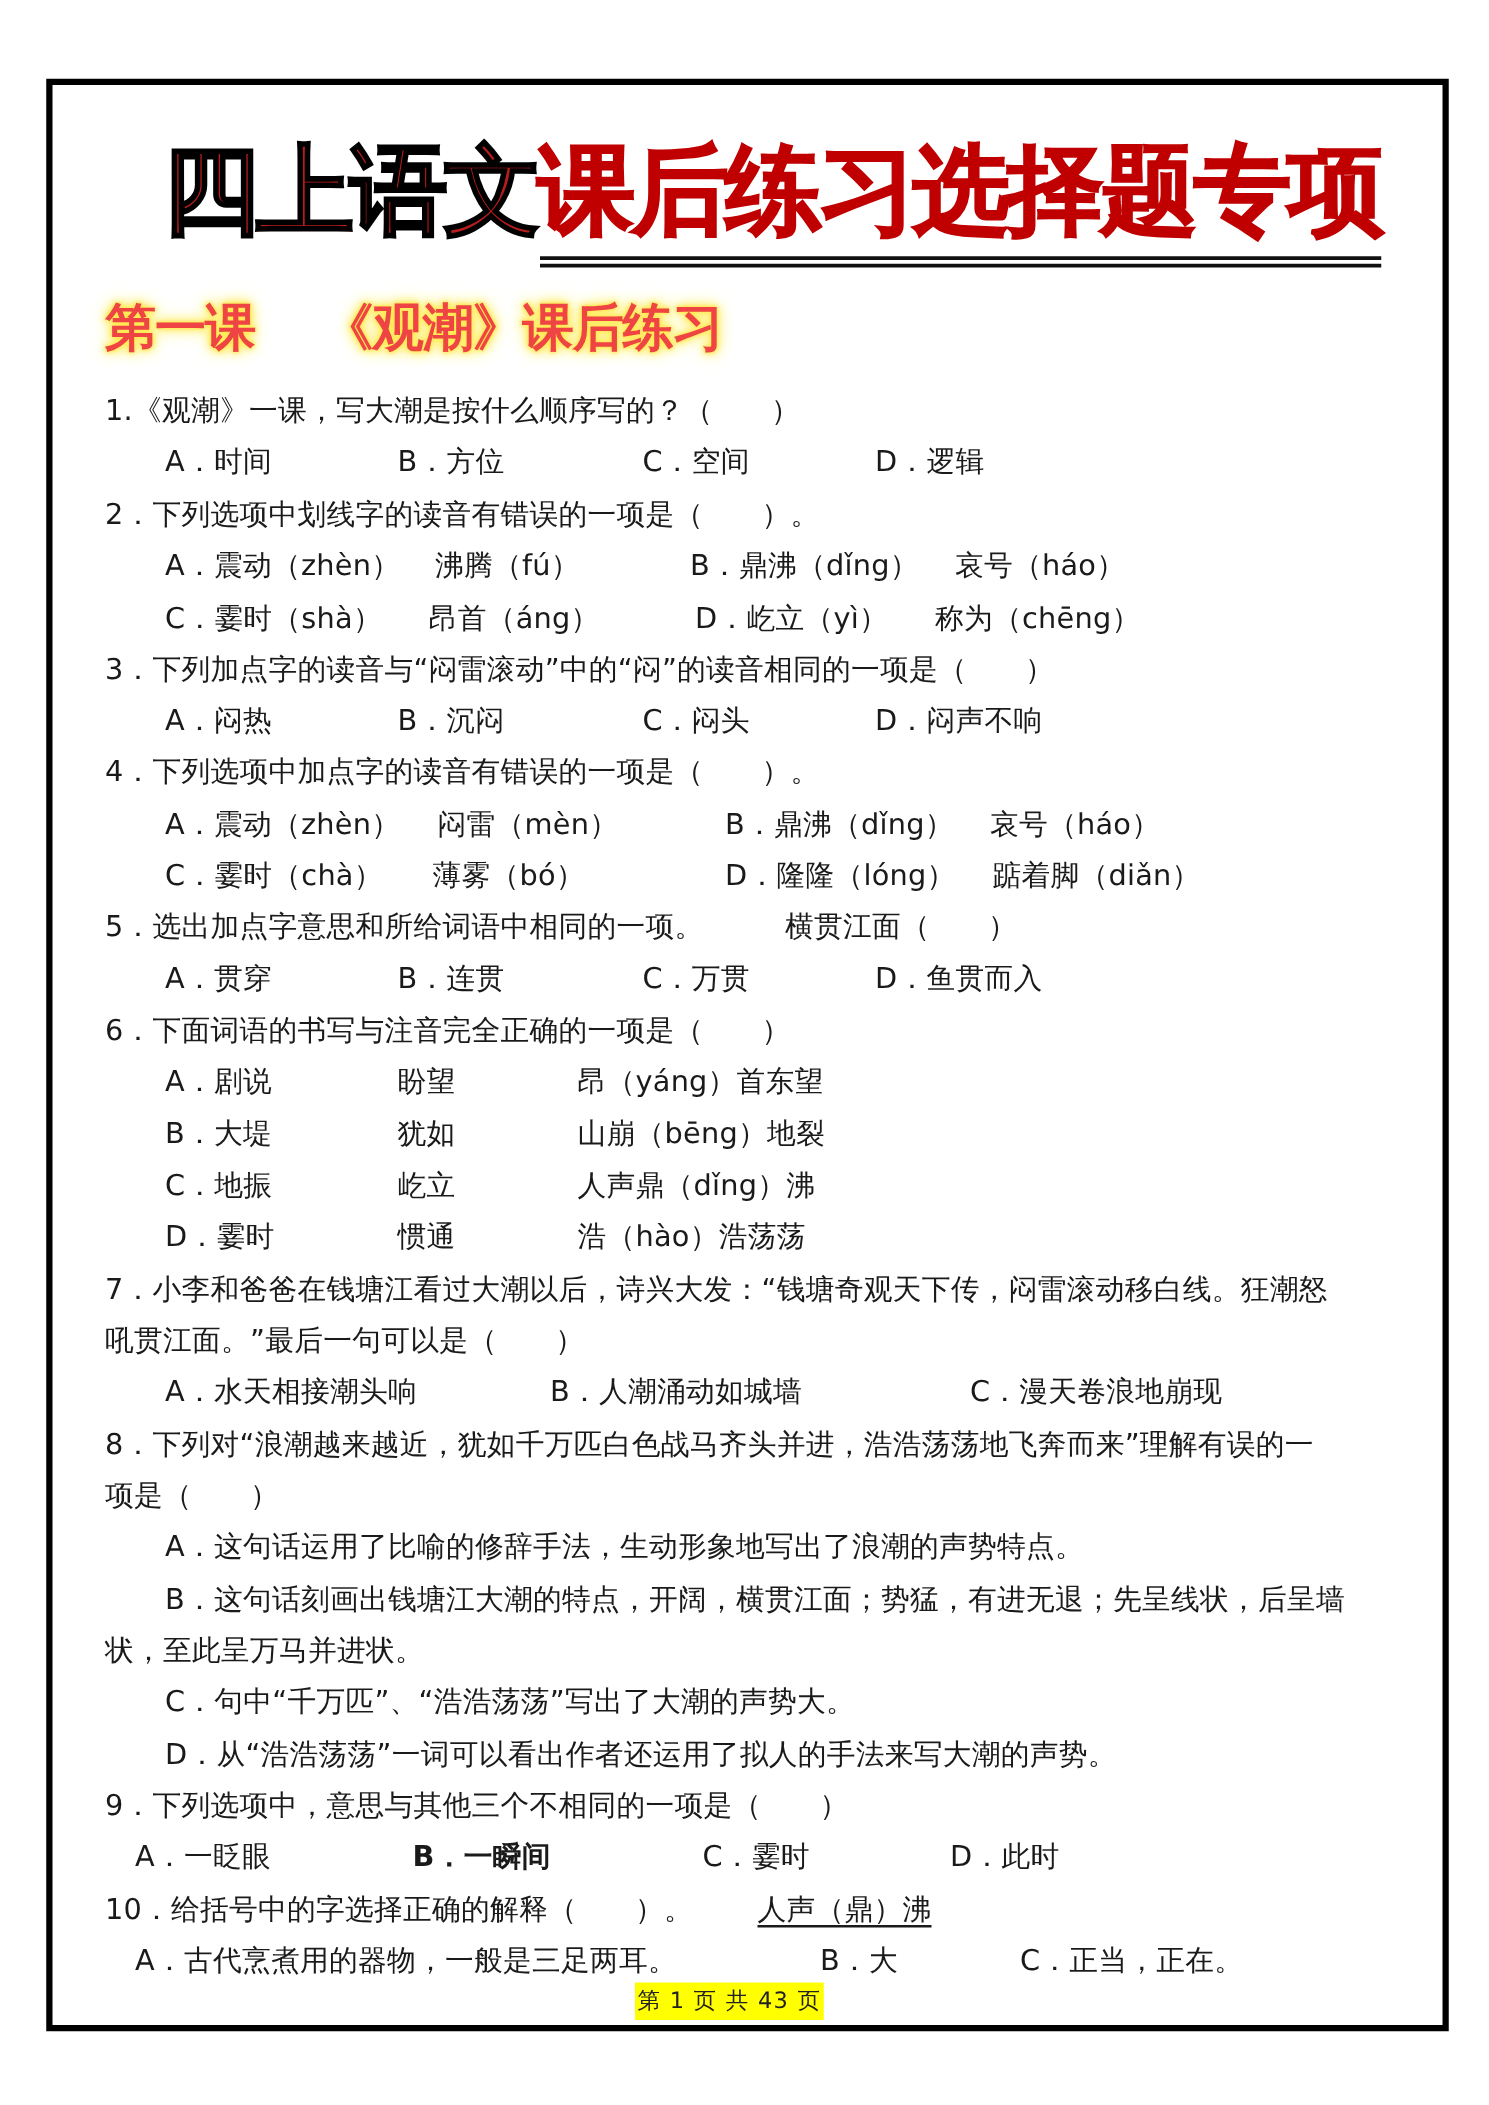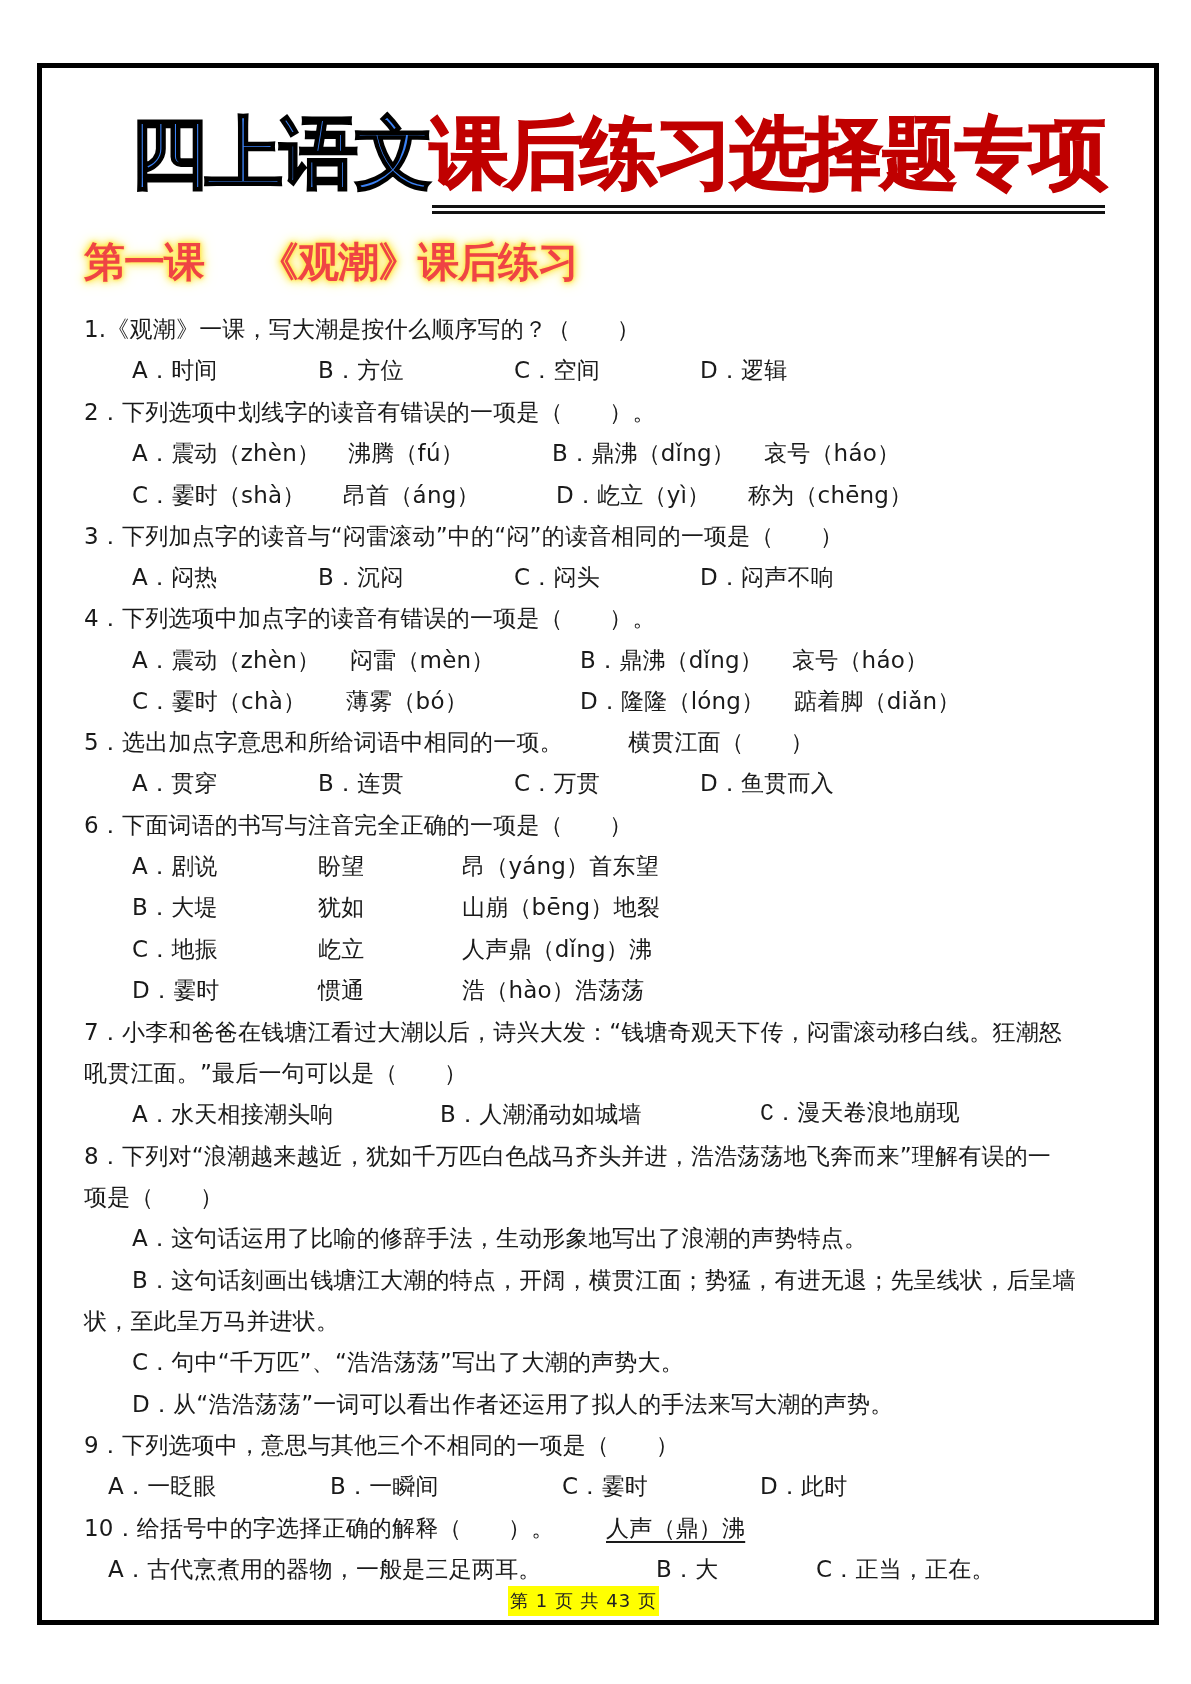--- a/index.html
+++ b/index.html
@@ -3,21 +3,21 @@
   <meta charset="utf-8">
   <style>
     html, body { margin: 0; padding: 0; background: #ffffff; }
     body { width: 1191px; height: 1684px; position: relative; overflow: hidden;
            font-family: "DejaVu Sans", "Liberation Sans", sans-serif; color: #1a1a1a; }
     .frame { position: absolute; left: 37px; top: 63px; width: 1112px; height: 1552px;
              border: 5px solid #000; box-sizing: content-box; }
     .title { position: absolute; left: 130px; top: 108px; height: 90px; white-space: nowrap;
              font-family: "DejaVu Sans", sans-serif; font-weight: bold; font-size: 78px; line-height: 90px;
              letter-spacing: -3px; }
-    .title .black { color: #3b82f6; -webkit-text-stroke: 2px #000; }
+    .title .black { color: #b91c1c; -webkit-text-stroke: 2px #000; }
     .title .red { color: #c00000; -webkit-text-stroke: 1.5px #c00000; position: relative; display: inline-block; }
     .title .red::after { content: ""; position: absolute; left: 2px; right: 0; bottom: -10px; height: 3px; background: #111;
                          box-shadow: 0 6px 0 #111; }
     .lesson { position: absolute; left: 84px; top: 232px; height: 60px; white-space: nowrap;
               font-weight: bold; font-size: 41px; line-height: 60px; color: #ef4444;
               text-shadow: 0 0 6px #ffe94d, 0 0 10px #ffe94d, 0 0 14px #fff27a, 0 0 3px #ffd400; letter-spacing: -1px; }
     .lesson .gap { display: inline-block; width: 54px; }
     .line { position: absolute; white-space: nowrap; font-size: 23px; line-height: 34px; height: 34px; letter-spacing: 0.2px; }
     .opt { position: absolute; white-space: nowrap; }
     .ul { text-decoration: underline; text-decoration-thickness: 2px; text-underline-offset: 5px; }
@@ -112,35 +112,35 @@
   <span class="opt" style="left:132px;">D．霎时</span>
   <span class="opt" style="left:318px;">惯通</span>
   <span class="opt" style="left:462px;">浩（hào）浩荡荡</span>
 </div>
 
 <div class="line" style="left:84px; top:1015px;">7．小李和爸爸在钱塘江看过大潮以后，诗兴大发：“钱塘奇观天下传，闷雷滚动移白线。狂潮怒</div>
 <div class="line" style="left:84px; top:1056px;">吼贯江面。”最后一句可以是（　　）</div>
 <div class="line" style="left:0; top:1097px; width:1191px;">
   <span class="opt" style="left:132px;">A．水天相接潮头响</span>
   <span class="opt" style="left:440px;">B．人潮涌动如城墙</span>
-  <span class="opt" style="left:760px;font-family:Liberation Mono, monospace;">C．漫天卷浪地崩现</span>
+  <span class="opt" style="left:776px;">C．漫天卷浪地崩现</span>
 </div>
 
 <div class="line" style="left:84px; top:1139px;">8．下列对“浪潮越来越近，犹如千万匹白色战马齐头并进，浩浩荡荡地飞奔而来”理解有误的一</div>
 <div class="line" style="left:84px; top:1180px;">项是（　　）</div>
 <div class="line" style="left:132px; top:1221px;">A．这句话运用了比喻的修辞手法，生动形象地写出了浪潮的声势特点。</div>
 <div class="line" style="left:132px; top:1263px;">B．这句话刻画出钱塘江大潮的特点，开阔，横贯江面；势猛，有进无退；先呈线状，后呈墙</div>
 <div class="line" style="left:84px; top:1304px;">状，至此呈万马并进状。</div>
 <div class="line" style="left:132px; top:1345px;">C．句中“千万匹”、“浩浩荡荡”写出了大潮的声势大。</div>
 <div class="line" style="left:132px; top:1387px;">D．从“浩浩荡荡”一词可以看出作者还运用了拟人的手法来写大潮的声势。</div>
 
 <div class="line" style="left:84px; top:1428px;">9．下列选项中，意思与其他三个不相同的一项是（　　）</div>
 <div class="line" style="left:0; top:1469px; width:1191px;">
   <span class="opt" style="left:108px;">A．一眨眼</span>
-  <span class="opt" style="left:330px;">B．一瞬间</span>
+  <span class="opt" style="left:330px;font-weight:bold;">B．一瞬间</span>
   <span class="opt" style="left:562px;">C．霎时</span>
   <span class="opt" style="left:760px;">D．此时</span>
 </div>
 
 <div class="line" style="left:0; top:1511px; width:1191px;">
   <span class="opt" style="left:84px;">10．给括号中的字选择正确的解释（　　）。</span>
   <span class="opt ul" style="left:606px;">人声（鼎）沸</span>
 </div>
 <div class="line" style="left:0; top:1552px; width:1191px;">
   <span class="opt" style="left:108px;">A．古代烹煮用的器物，一般是三足两耳。</span>

